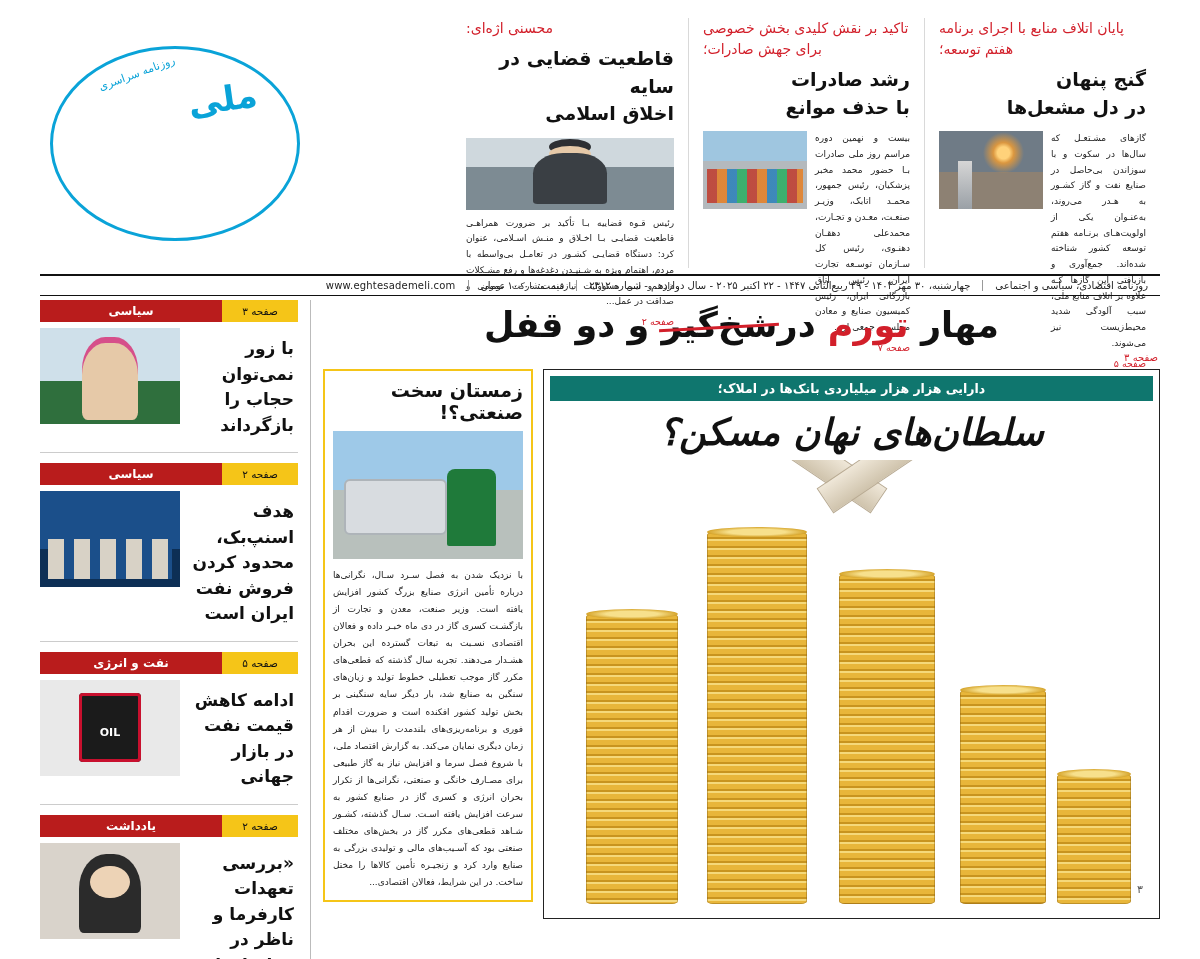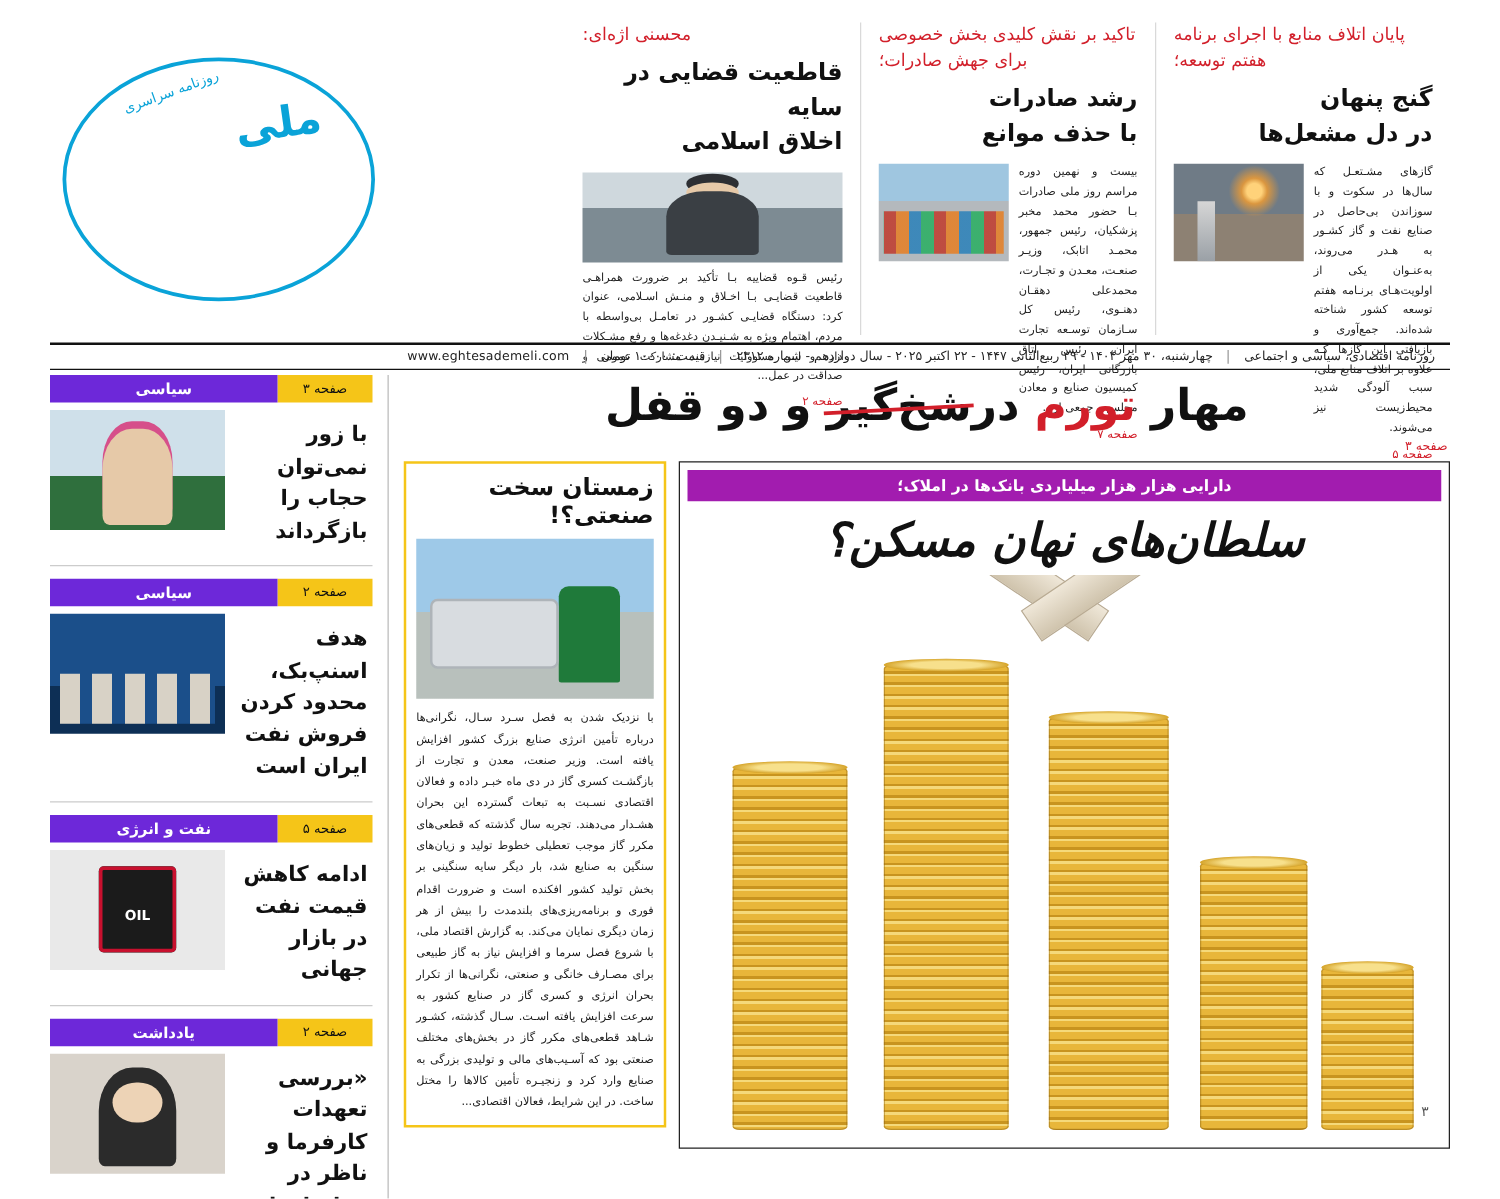--- a/index.html
+++ b/index.html
@@ -246,21 +246,21 @@
     align-items: flex-start;
   }
   .lead-photo-box {
     flex: 1;
     border: 1px solid #222;
     padding: 6px;
     position: relative;
     background: #fff;
   }
   .lead-kicker {
-    background: #a21caf;
+    background: #0f766e;
     color: #fff;
     font-size: 12.5px;
     font-weight: bold;
     padding: 5px 10px;
     text-align: center;
   }
   .lead-title {
     font-size: 37px;
     font-weight: bold;
     color: #111;
@@ -364,21 +364,21 @@
   }
   .rail-item { margin-bottom: 10px; }
   .rail-head {
     display: flex;
     flex-direction: row;
     align-items: stretch;
     height: 22px;
   }
   .rail-cat {
     flex: 1;
-    background: #6d28d9;
+    background: #b91c1c;
     color: #fff;
     font-size: 12px;
     font-weight: bold;
     display: flex; align-items: center; justify-content: center;
   }
   .rail-page {
     flex: 0 0 76px;
     background: #f5c518;
     color: #111;
     font-size: 10.5px;

